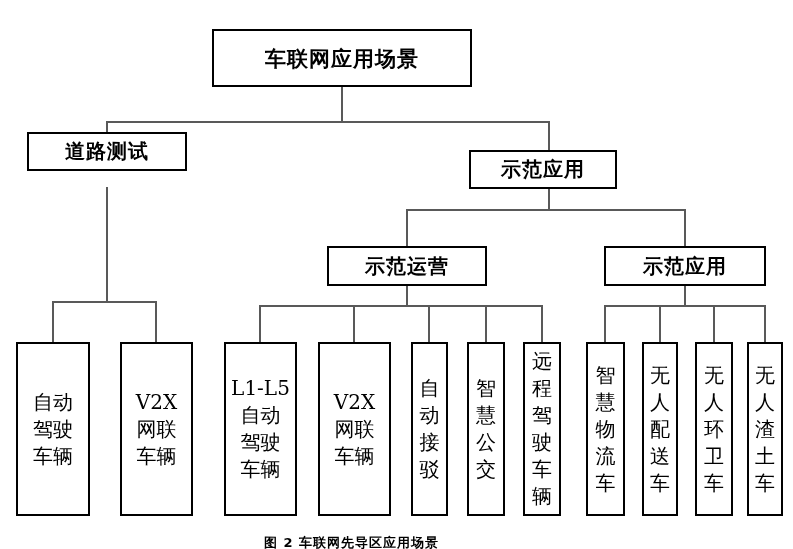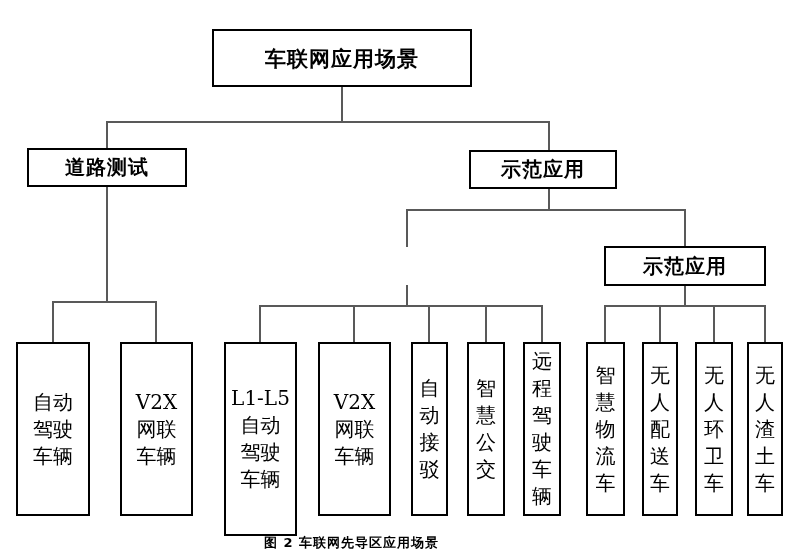--- a/index.html
+++ b/index.html
@@ -73,35 +73,36 @@
 
   <div class="cl" style="left:684px;top:263px;width:2px;height:21px"></div>
   <div class="cl" style="left:604px;top:283px;width:162px;height:2px"></div>
   <div class="cl" style="left:604px;top:283px;width:2px;height:37px"></div>
   <div class="cl" style="left:659px;top:283px;width:2px;height:37px"></div>
   <div class="cl" style="left:713px;top:283px;width:2px;height:37px"></div>
   <div class="cl" style="left:764px;top:283px;width:2px;height:37px"></div>
 
   <div class="box hdr root" style="left:212px;top:7px;width:260px;height:58px">车联网应用场景</div>
 
-  <div class="box hdr" style="left:27px;top:126px;width:160px;height:39px">道路测试</div>
+  <div class="box hdr" style="left:27px;top:110px;width:160px;height:39px">道路测试</div>
 
   <div class="box hdr" style="left:469px;top:128px;width:148px;height:39px">示范应用</div>
 
+  <div class="box hdr" style="left:327px;top:224px;width:160px;height:40px">示范运营</div>
 
   <div class="box hdr" style="left:604px;top:224px;width:162px;height:40px">示范应用</div>
 
   <div class="box leaf" style="left:16px;top:320px;width:74px;height:174px">自动
 驾驶
 车辆</div>
   <div class="box leaf" style="left:120px;top:320px;width:73px;height:174px">V2X
 网联
 车辆</div>
 
-  <div class="box leaf" style="left:224px;top:320px;width:73px;height:194px">L1-L5
+  <div class="box leaf" style="left:224px;top:320px;width:73px;height:174px">L1-L5
 自动
 驾驶
 车辆</div>
   <div class="box leaf" style="left:318px;top:320px;width:73px;height:174px">V2X
 网联
 车辆</div>
   <div class="box leaf" style="left:411px;top:320px;width:37px;height:174px">自
 动
 接
 驳</div>

